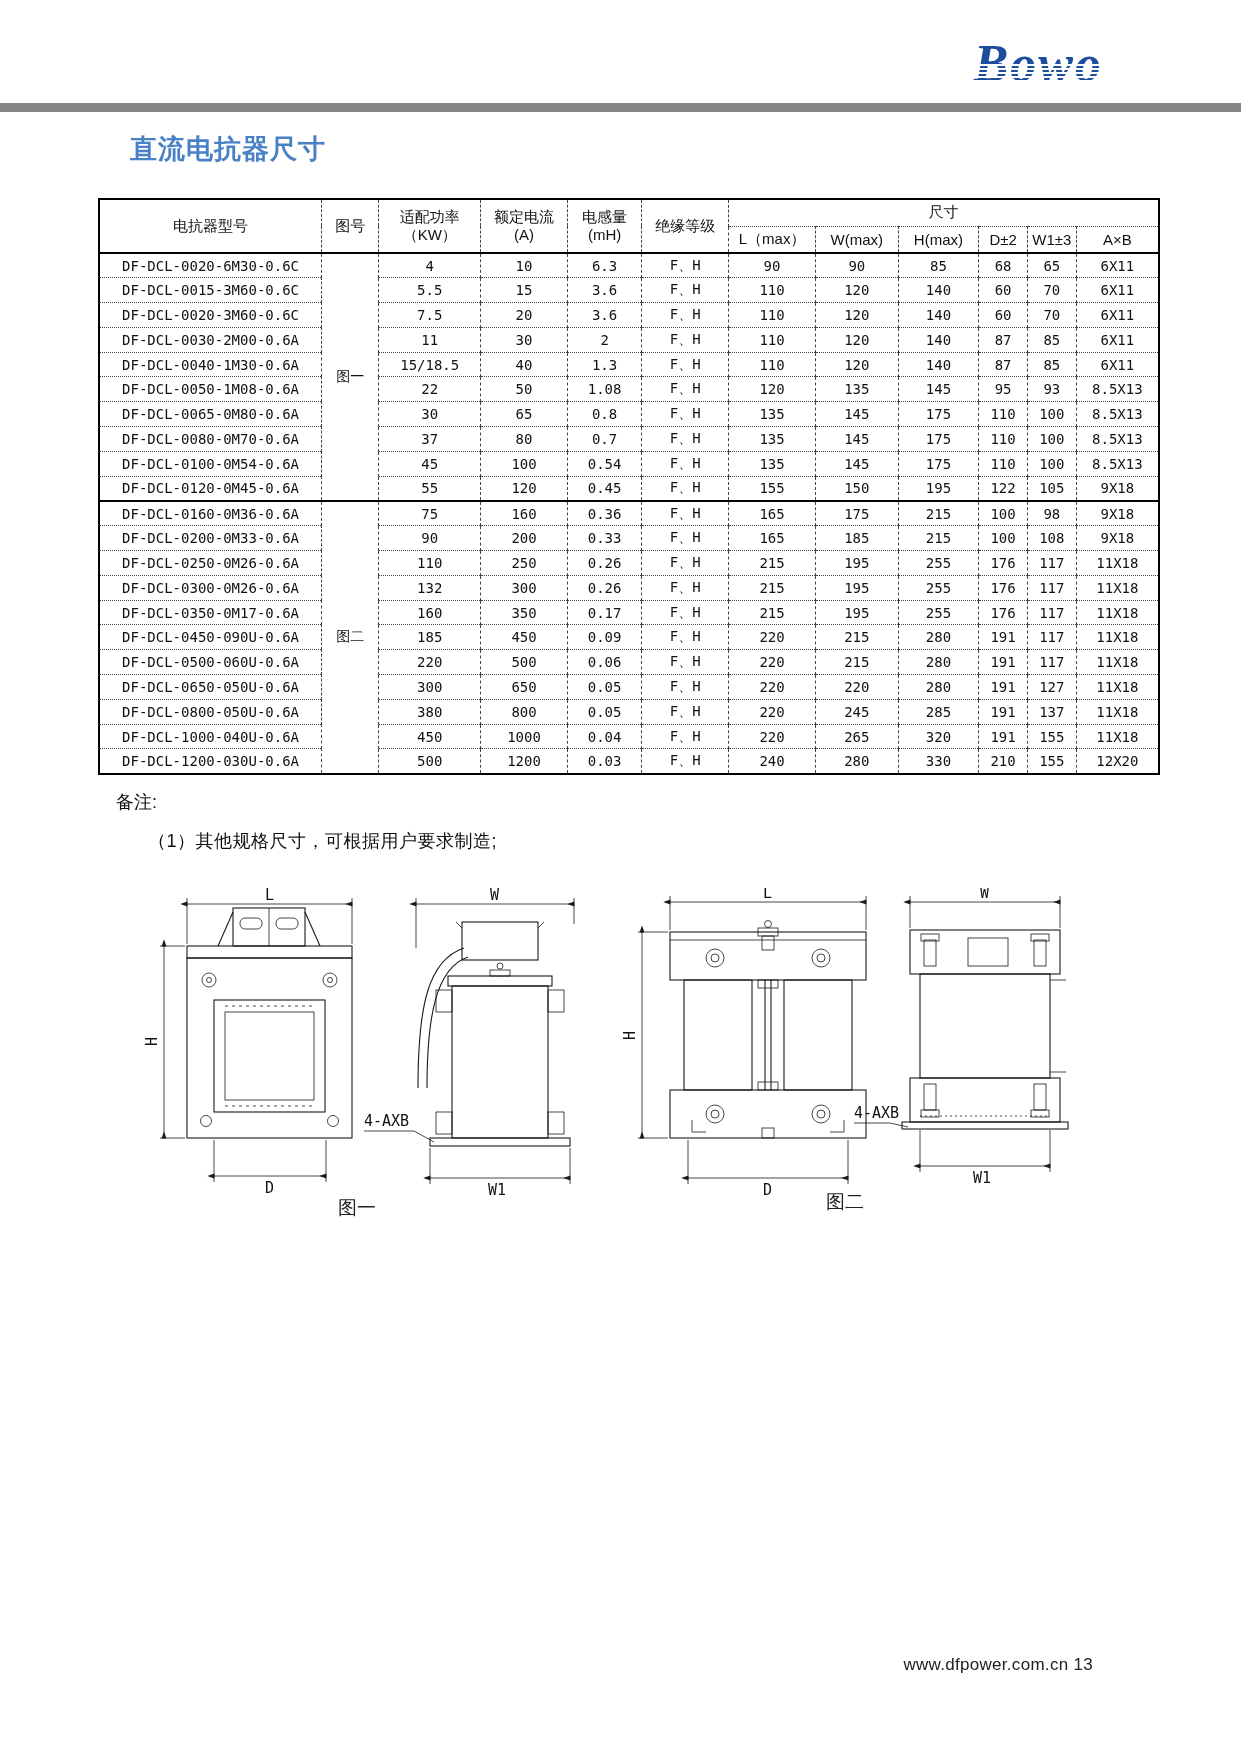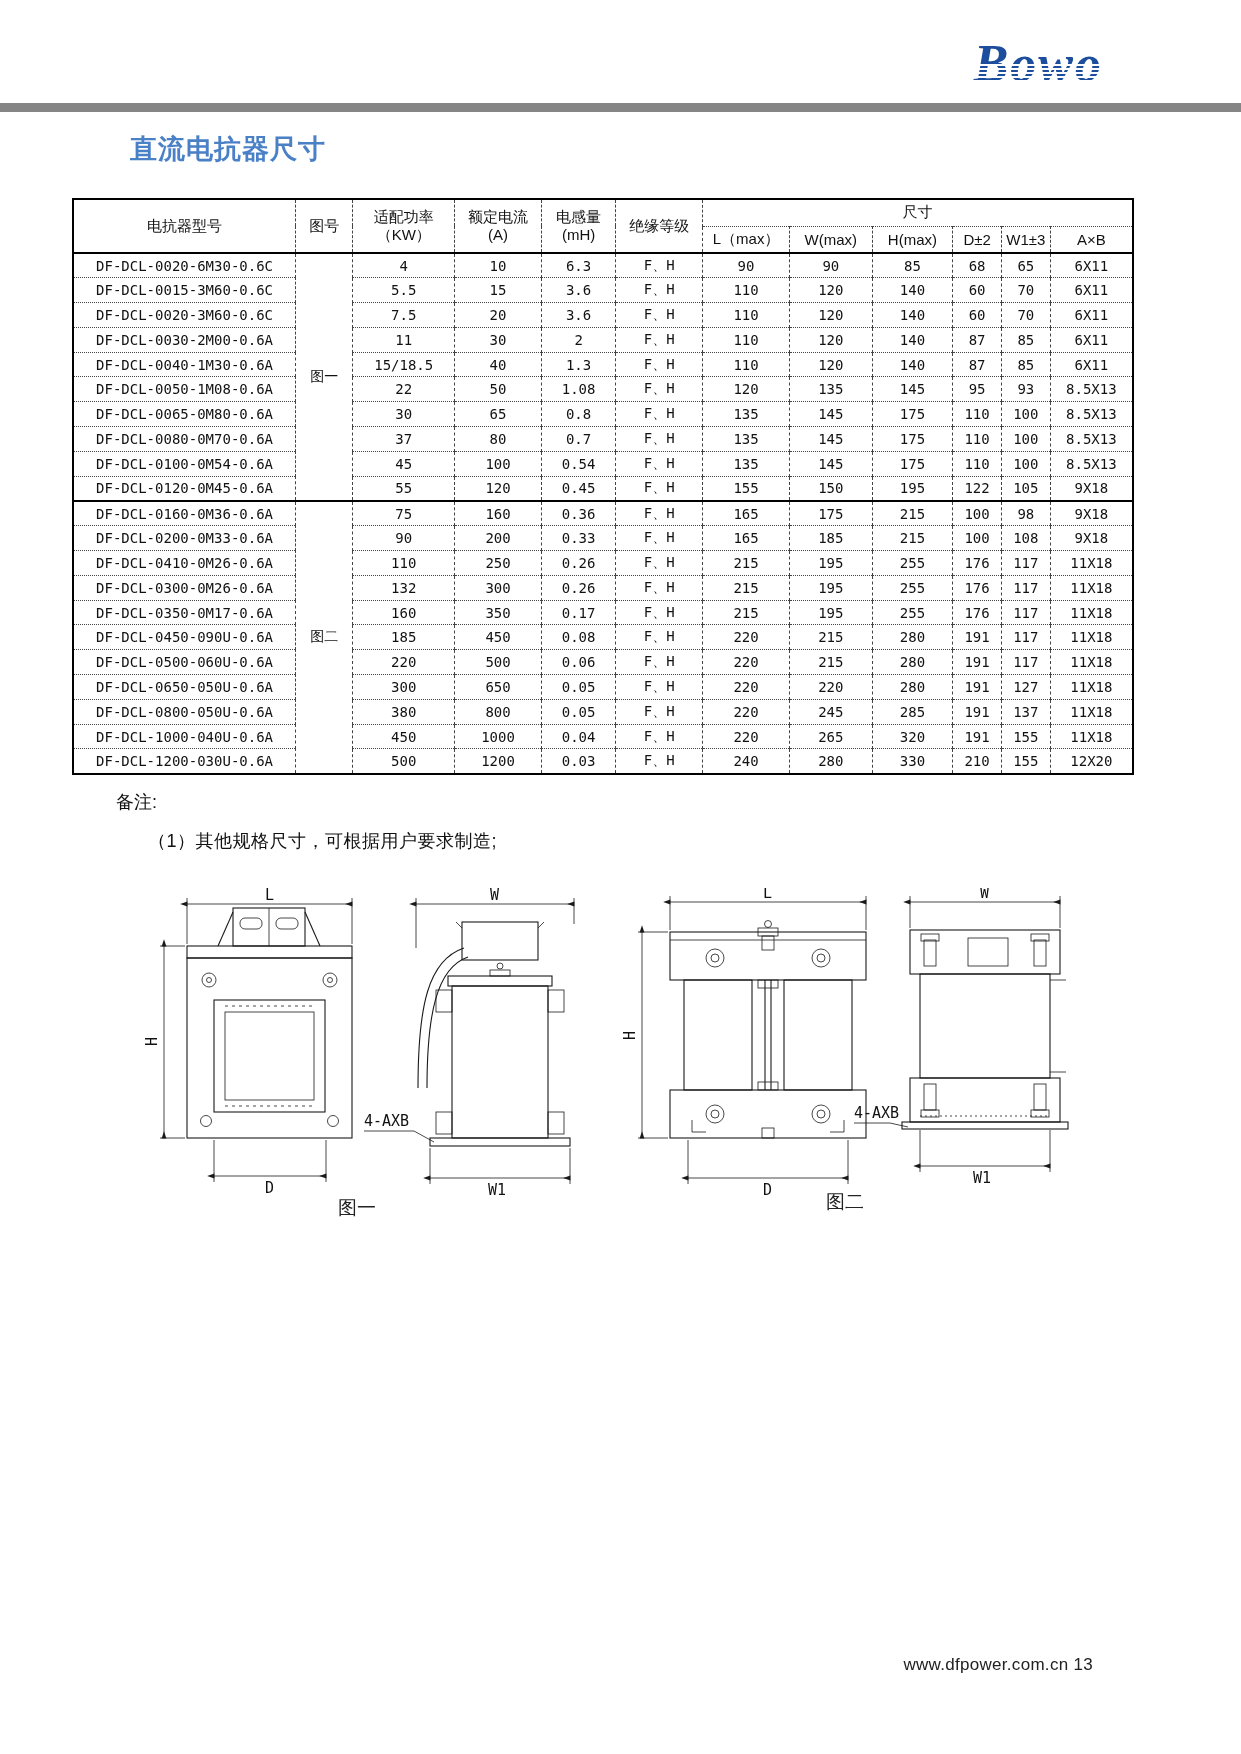--- a/index.html
+++ b/index.html
@@ -29,21 +29,21 @@
   .gray-bar {
     position: absolute; top: 103px; left: 0;
     width: 1241px; height: 9px; background: #858585;
   }
   .page-title {
     position: absolute; top: 131px; left: 130px;
     font-size: 27px; font-weight: bold; color: #4a80c6;
     letter-spacing: 1px;
   }
   
-  .table-wrap { position: absolute; top: 198px; left: 72px; width: 1062px; }
+  .table-wrap { position: absolute; top: 198px; left: 98px; width: 1062px; }
   table.spec {
     width: 100%; border-collapse: collapse; table-layout: fixed;
     border: 2px solid #000;
   }
   table.spec th, table.spec td {
     border-left: 1px dashed #444;
     border-top: 1px dotted #444;
     text-align: center; vertical-align: middle;
     padding: 0; overflow: hidden; white-space: nowrap;
   }
@@ -289,21 +289,21 @@
       <td>0.33</td>
       <td>F、H</td>
       <td>165</td>
       <td>185</td>
       <td>215</td>
       <td>100</td>
       <td>108</td>
       <td>9X18</td>
     </tr>
           <tr>
-      <td class="model-cell">DF-DCL-0410-0M26-0.6A</td>
+      <td class="model-cell">DF-DCL-0250-0M26-0.6A</td>
       <td>110</td>
       <td>250</td>
       <td>0.26</td>
       <td>F、H</td>
       <td>215</td>
       <td>195</td>
       <td>255</td>
       <td>176</td>
       <td>117</td>
       <td>11X18</td>
@@ -331,21 +331,21 @@
       <td>195</td>
       <td>255</td>
       <td>176</td>
       <td>117</td>
       <td>11X18</td>
     </tr>
           <tr>
       <td class="model-cell">DF-DCL-0450-090U-0.6A</td>
       <td>185</td>
       <td>450</td>
-      <td>0.08</td>
+      <td>0.09</td>
       <td>F、H</td>
       <td>220</td>
       <td>215</td>
       <td>280</td>
       <td>191</td>
       <td>117</td>
       <td>11X18</td>
     </tr>
           <tr>
       <td class="model-cell">DF-DCL-0500-060U-0.6A</td>

